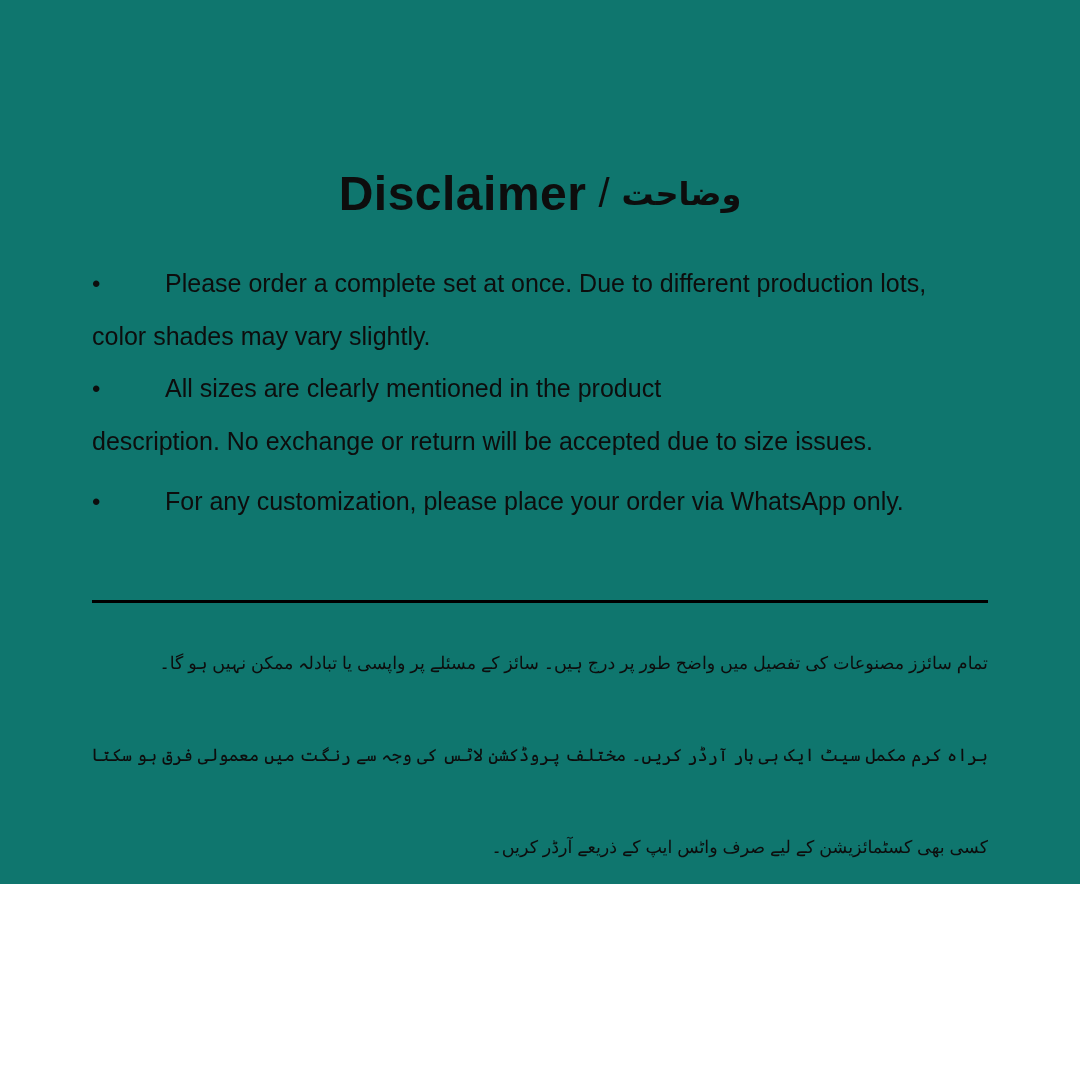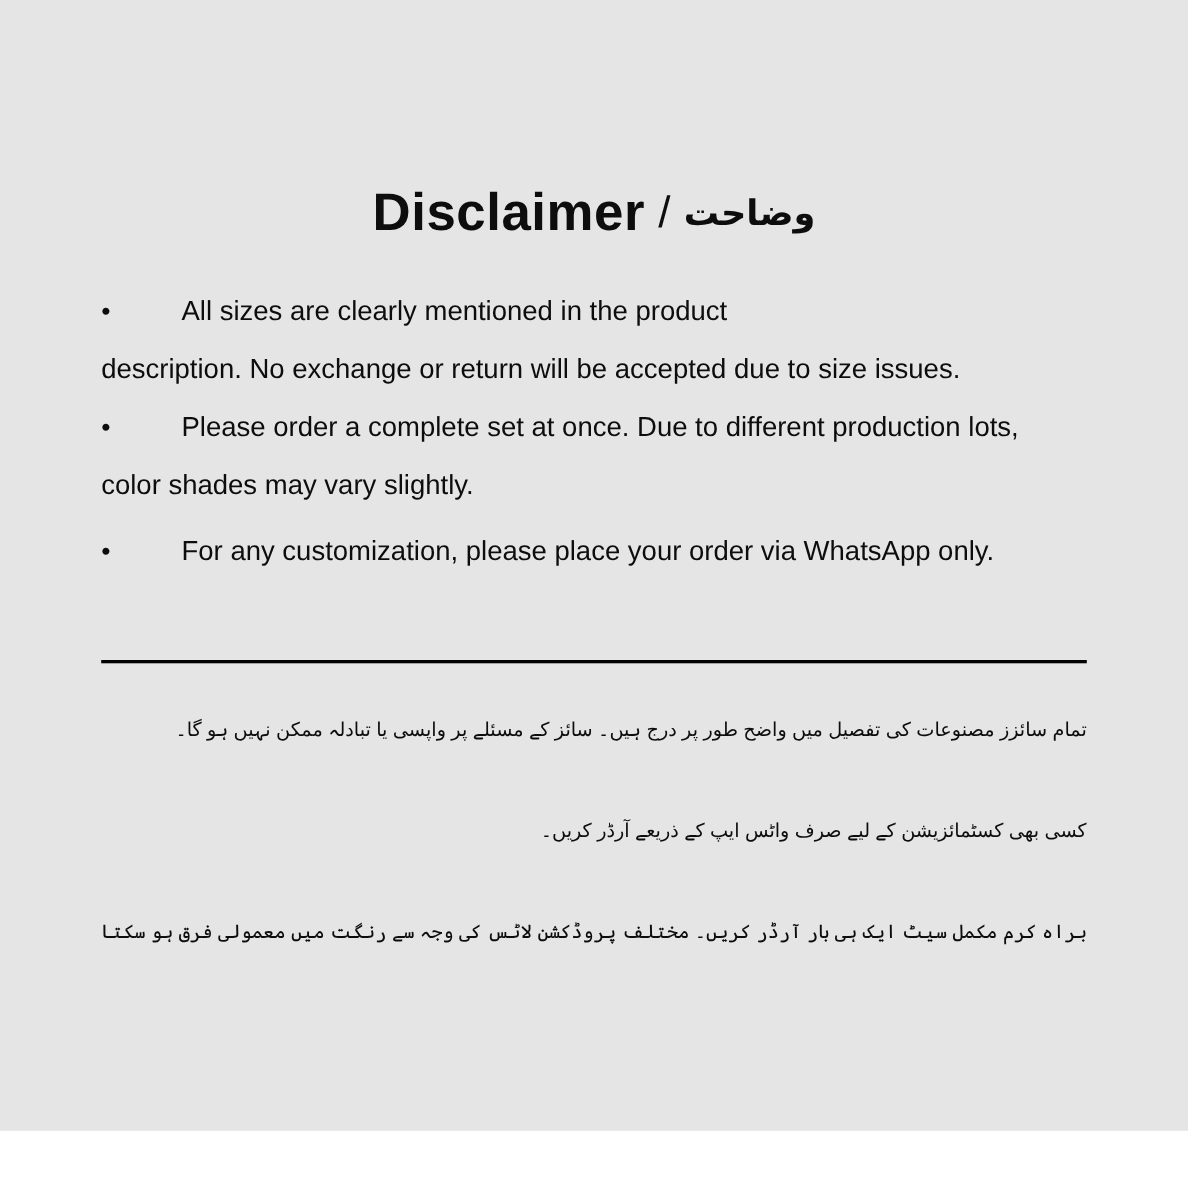--- a/index.html
+++ b/index.html
@@ -8,25 +8,25 @@
   }
   body {
     width: 1080px;
     height: 1080px;
     background: #ffffff;
     color: #0d0d0d;
     font-family: "Liberation Sans", sans-serif;
   }
   .page {
     width: 1080px;
-    height: 1028px;
+    height: 884px;
     box-sizing: border-box;
     padding: 0 92px;
     overflow: hidden;
-    background: #e5e5e5;
+    background: #0f766e;
   }
   
   .title-row {
     margin-top: 166px;
     text-align: center;
     white-space: nowrap;
   }
   .title-en {
     font-size: 48px;
     font-weight: 600;
@@ -90,45 +90,45 @@
 <div class="page">
 
   <div class="title-row">
     <span class="title-en">Disclaimer</span><span class="title-sep">/</span><span class="title-ur">وضاحت</span>
   </div>
 
   <div class="bullets">
 
     <div class="bullet-item">
       <div class="b-line fitline">
-        <span class="marker">•</span><span>All sizes are clearly mentioned in the product</span>
+        <span class="marker">•</span><span>Please order a complete set at once. Due to different production lots,</span>
       </div>
       <div class="b-line fitline">
-        <span>description. No exchange or return will be accepted due to size issues.</span>
+        <span>color shades may vary slightly.</span>
       </div>
     </div>
 
     <div class="bullet-item">
       <div class="b-line fitline">
-        <span class="marker">•</span><span>Please order a complete set at once. Due to different production lots,</span>
+        <span class="marker">•</span><span>All sizes are clearly mentioned in the product</span>
       </div>
       <div class="b-line fitline">
-        <span>color shades may vary slightly.</span>
+        <span>description. No exchange or return will be accepted due to size issues.</span>
       </div>
     </div>
 
     <div class="bullet-item gap-top">
       <div class="b-line fitline">
         <span class="marker">•</span><span>For any customization, please place your order via WhatsApp only.</span>
       </div>
     </div>
 
   </div>
 
   <hr class="rule">
 
   <div class="urdu">
     <div class="u-line fitline" style="font-size: 17.5px;">تمام سائزز مصنوعات کی تفصیل میں واضح طور پر درج ہیں۔ سائز کے مسئلے پر واپسی یا تبادلہ ممکن نہیں ہو گا۔</div>
+    <div class="u-line fitline" style="font-size: 17.5px;">براہ کرم مکمل سیٹ ایک ہی بار آرڈر کریں۔ مختلف پروڈکشن لاٹس کی وجہ سے رنگت میں معمولی فرق ہو سکتا ہے۔</div>
     <div class="u-line fitline" style="font-size: 17.5px;">کسی بھی کسٹمائزیشن کے لیے صرف واٹس ایپ کے ذریعے آرڈر کریں۔</div>
-    <div class="u-line fitline" style="font-size: 17.5px;">براہ کرم مکمل سیٹ ایک ہی بار آرڈر کریں۔ مختلف پروڈکشن لاٹس کی وجہ سے رنگت میں معمولی فرق ہو سکتا ہے۔</div>
   </div>
 
 </div>
 
 </body></html>

